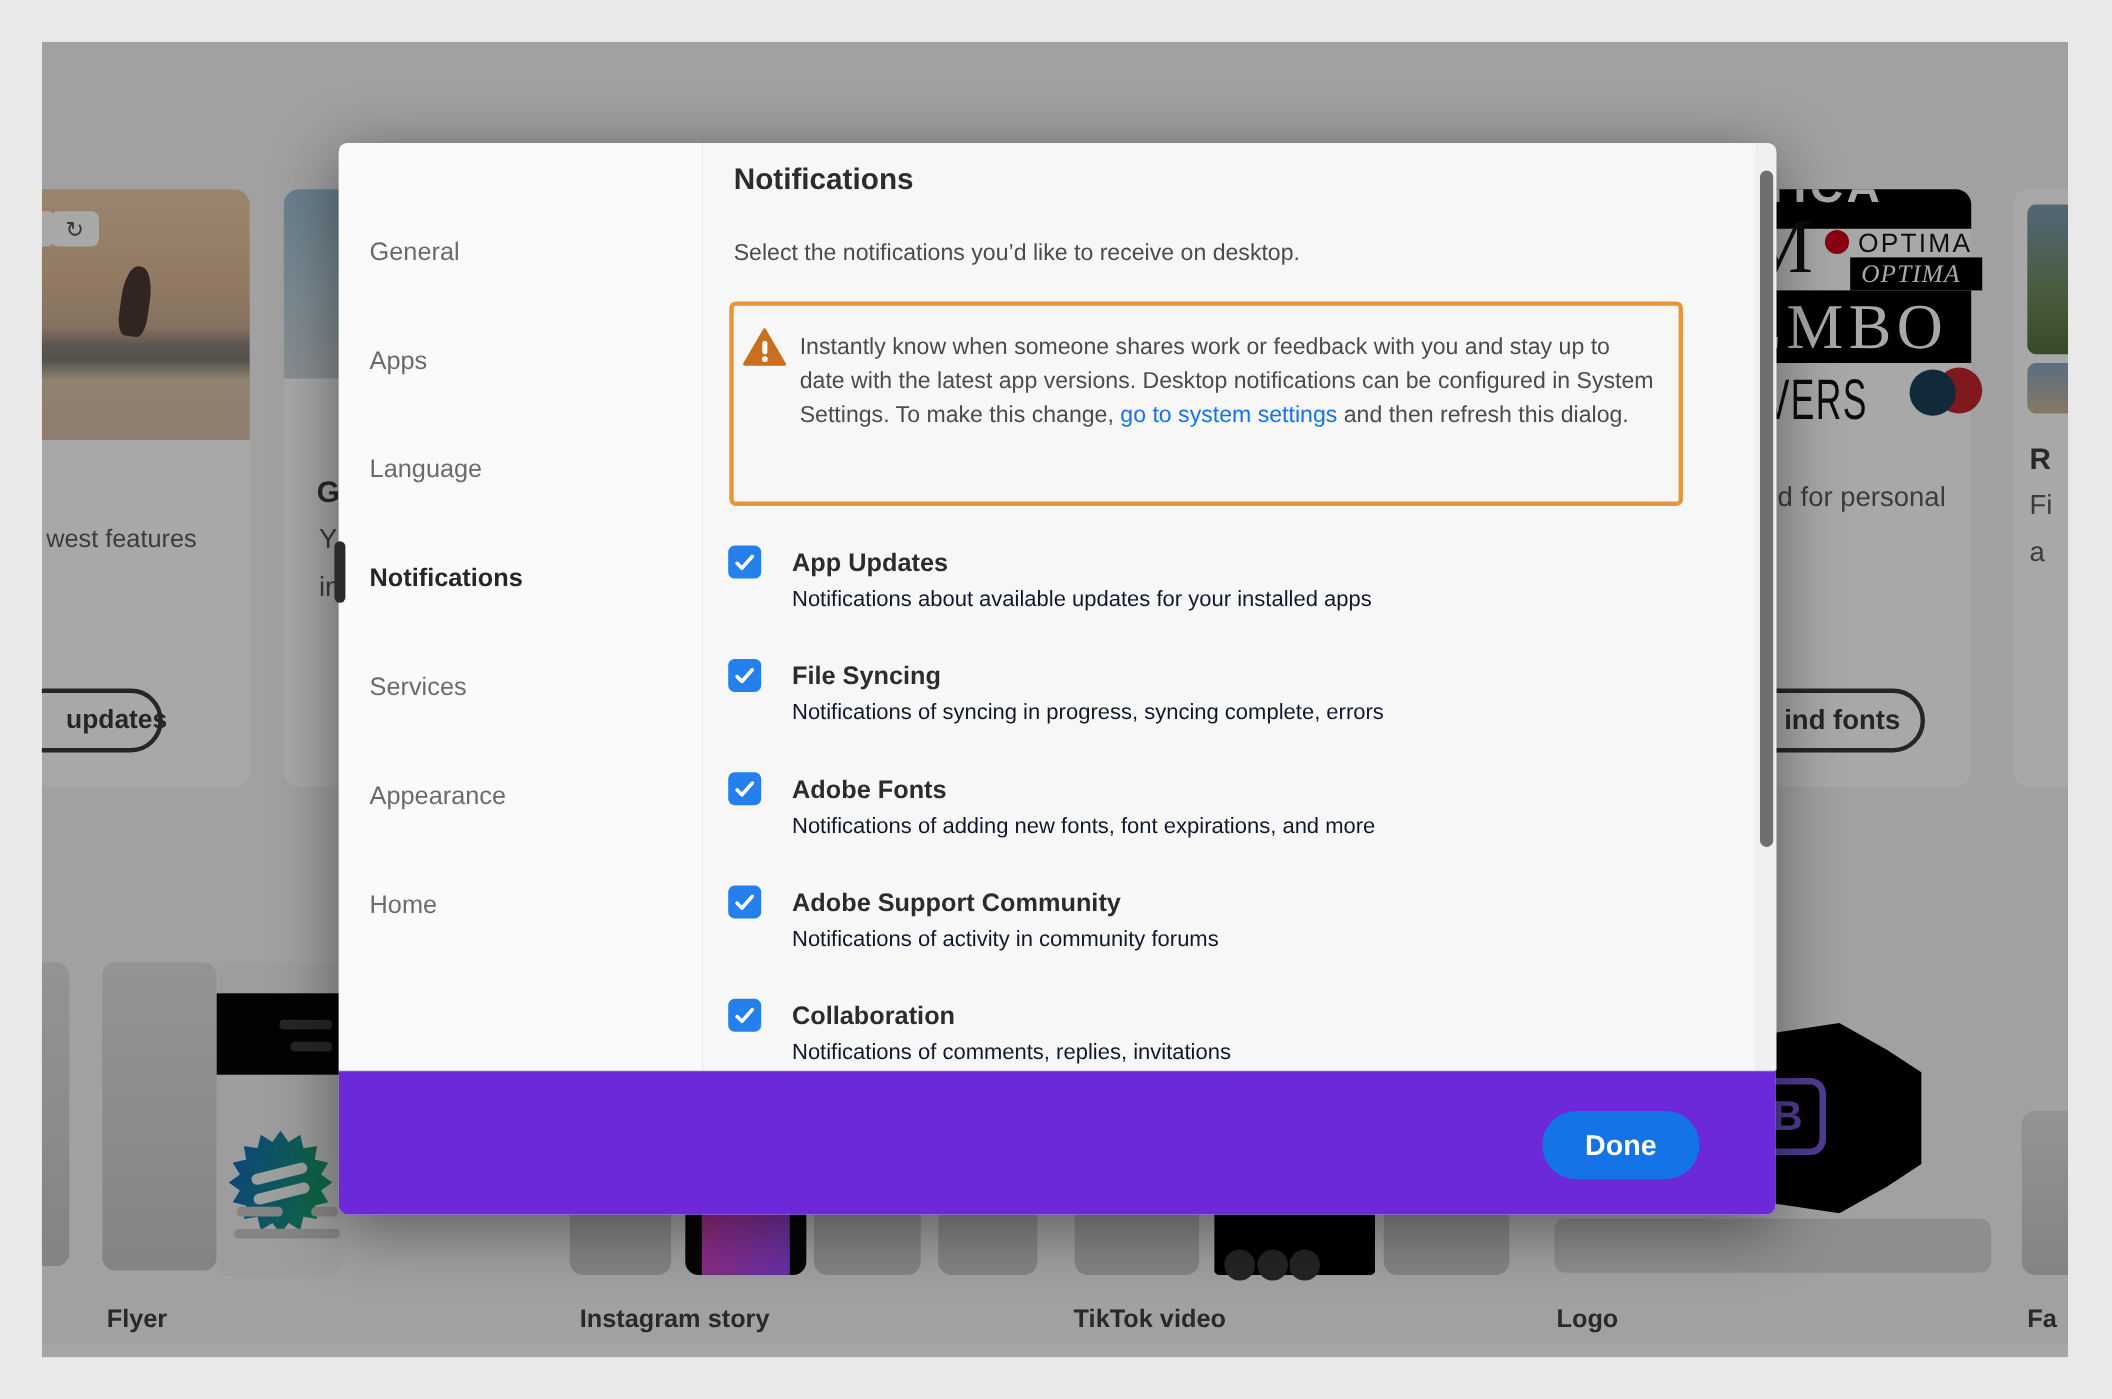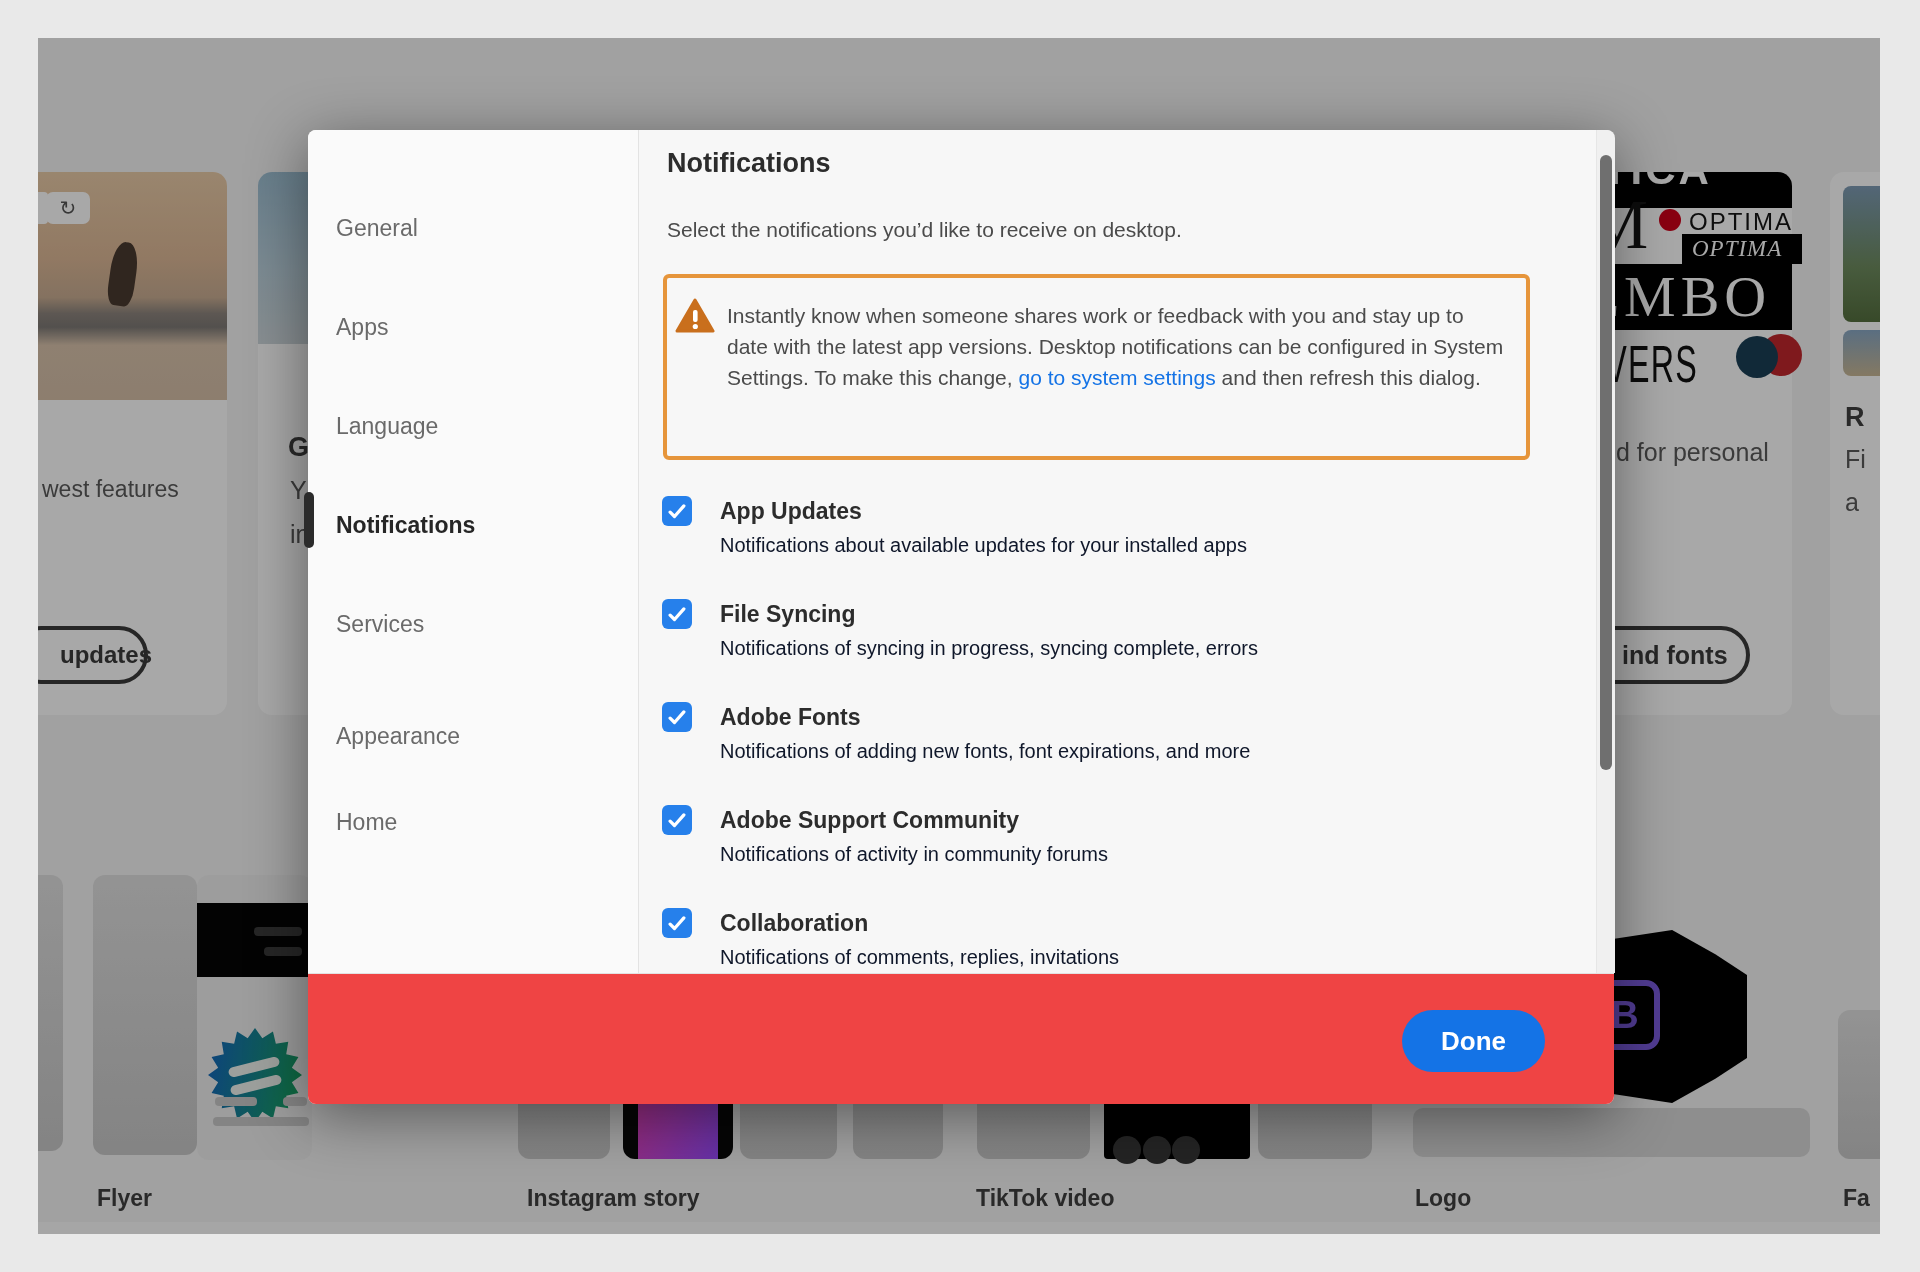--- a/index.html
+++ b/index.html
@@ -57,21 +57,21 @@
   .link{color:#1473E6;cursor:pointer;text-decoration:none;}
 
   .opt-row{position:absolute;left:354px;width:880px;height:72px;text-align:right;}
   .checkbox{position:absolute;left:0;top:0;width:30px;height:30px;background:#2680EB;border-radius:6px;display:flex;align-items:center;justify-content:center;cursor:pointer;}
   .opt-label{position:absolute;left:58px;top:2px;font-size:23px;font-weight:600;color:#2C2C2C;white-space:nowrap;}
   .opt-desc{position:absolute;left:58px;top:38px;font-size:20px;color:#0f172a;white-space:nowrap;}
 
   #scroll-track{position:absolute;left:1288px;top:0;width:18px;height:843px;background:#F0F0F0;border-left:1px solid #E6E6E6;border-radius:0 8px 0 0;}
   #scroll-thumb{position:absolute;left:3px;top:25px;width:12px;height:615px;background:#6F6F6F;border-radius:6px;cursor:pointer;}
 
-  #dlg-footer{position:absolute;left:0;top:843px;width:1306px;height:131px;border-top:1px solid #E2E2E2;background:#ef4444;border-radius:0 0 8px 8px;box-sizing:border-box;}
+  #dlg-footer{position:absolute;left:0;top:843px;width:1306px;height:131px;border-top:1px solid #E2E2E2;background:#6d28d9;border-radius:0 0 8px 8px;box-sizing:border-box;}
   #done-btn{position:absolute;left:1094px;top:36px;width:143px;height:62px;border:none;border-radius:31px;background:#1473E6;color:#FFFFFF;font-size:26px;font-weight:700;font-family:"Liberation Sans",sans-serif;cursor:pointer;}
 </style>
 </head>
 <body>
 
 <div id="window">
 
   <div class="card" style="left:-28px;top:134px;width:217px;height:543px;">
     <div class="photo" style="height:228px;background:linear-gradient(180deg,#E9CBA8 0%,#DDB896 38%,#C9AD92 55%,#8E857E 62%,#7E7A76 68%,#D9C3AC 76%,#D6BFA8 100%);">
       <div class="abs" style="left:100px;top:70px;width:26px;height:64px;background:#4A3A30;border-radius:45% 45% 30% 30%;transform:rotate(8deg);"></div>
@@ -178,21 +178,21 @@
       </div>
     <div class="nav-item" style="top:278px;">
         <span>Language</span>
       </div>
     <div class="nav-item selected" style="top:377px;">
         <span>Notifications</span>
       </div>
     <div class="nav-item" style="top:476px;">
         <span>Services</span>
       </div>
-    <div class="nav-item" style="top:588px;">
+    <div class="nav-item" style="top:575px;">
         <span>Appearance</span>
       </div>
     <div class="nav-item" style="top:674px;">
         <span>Home</span>
       </div>
   </div>
   <div id="sel-bar"></div>
 
   <div id="dlg-title">Notifications</div>
   <div id="warnbox">

